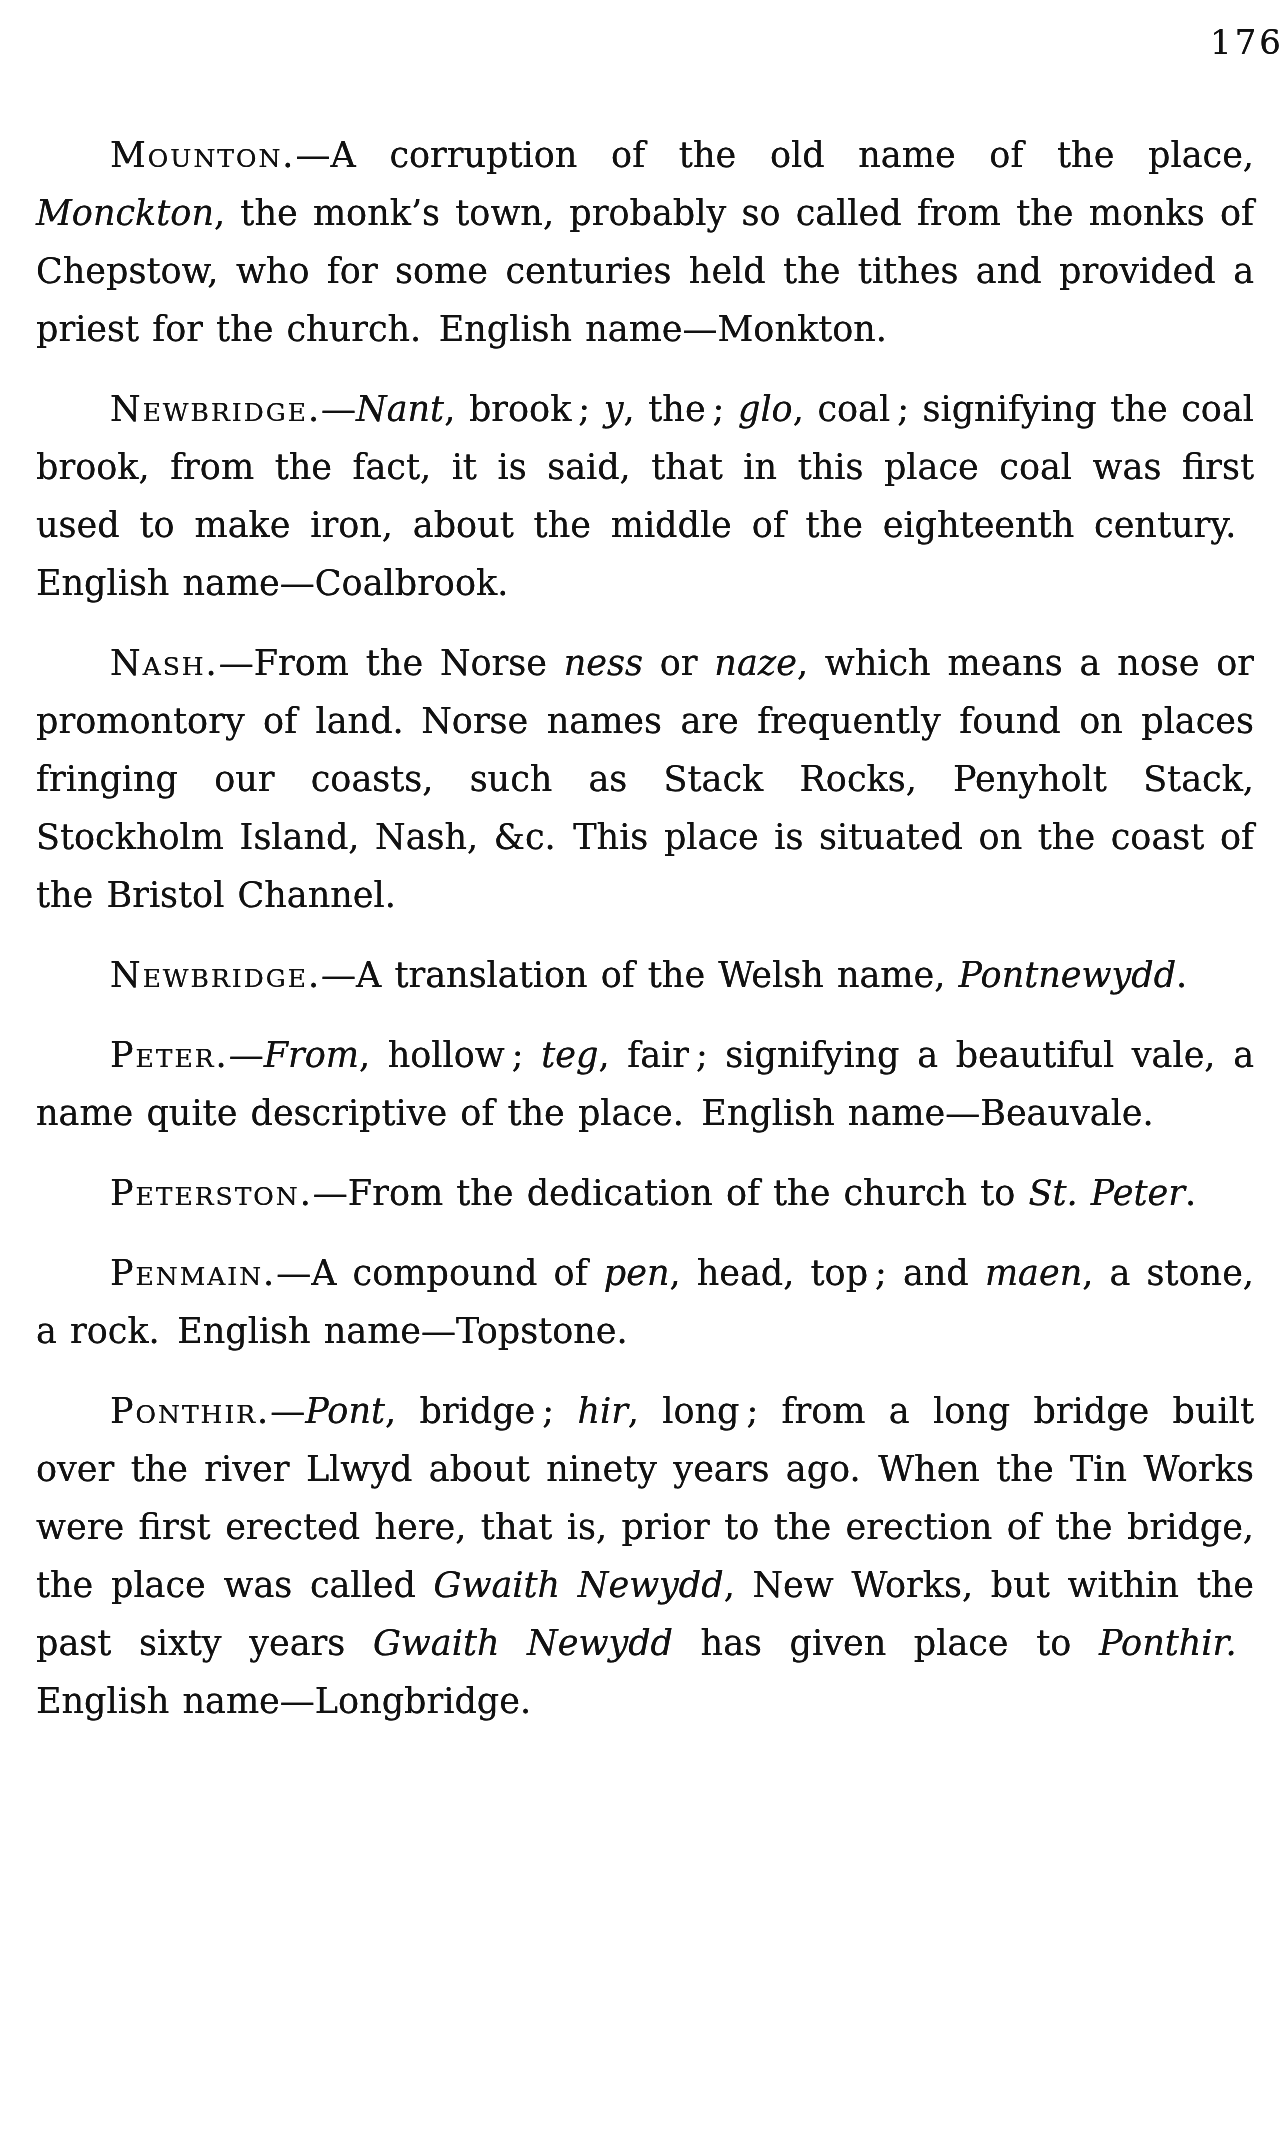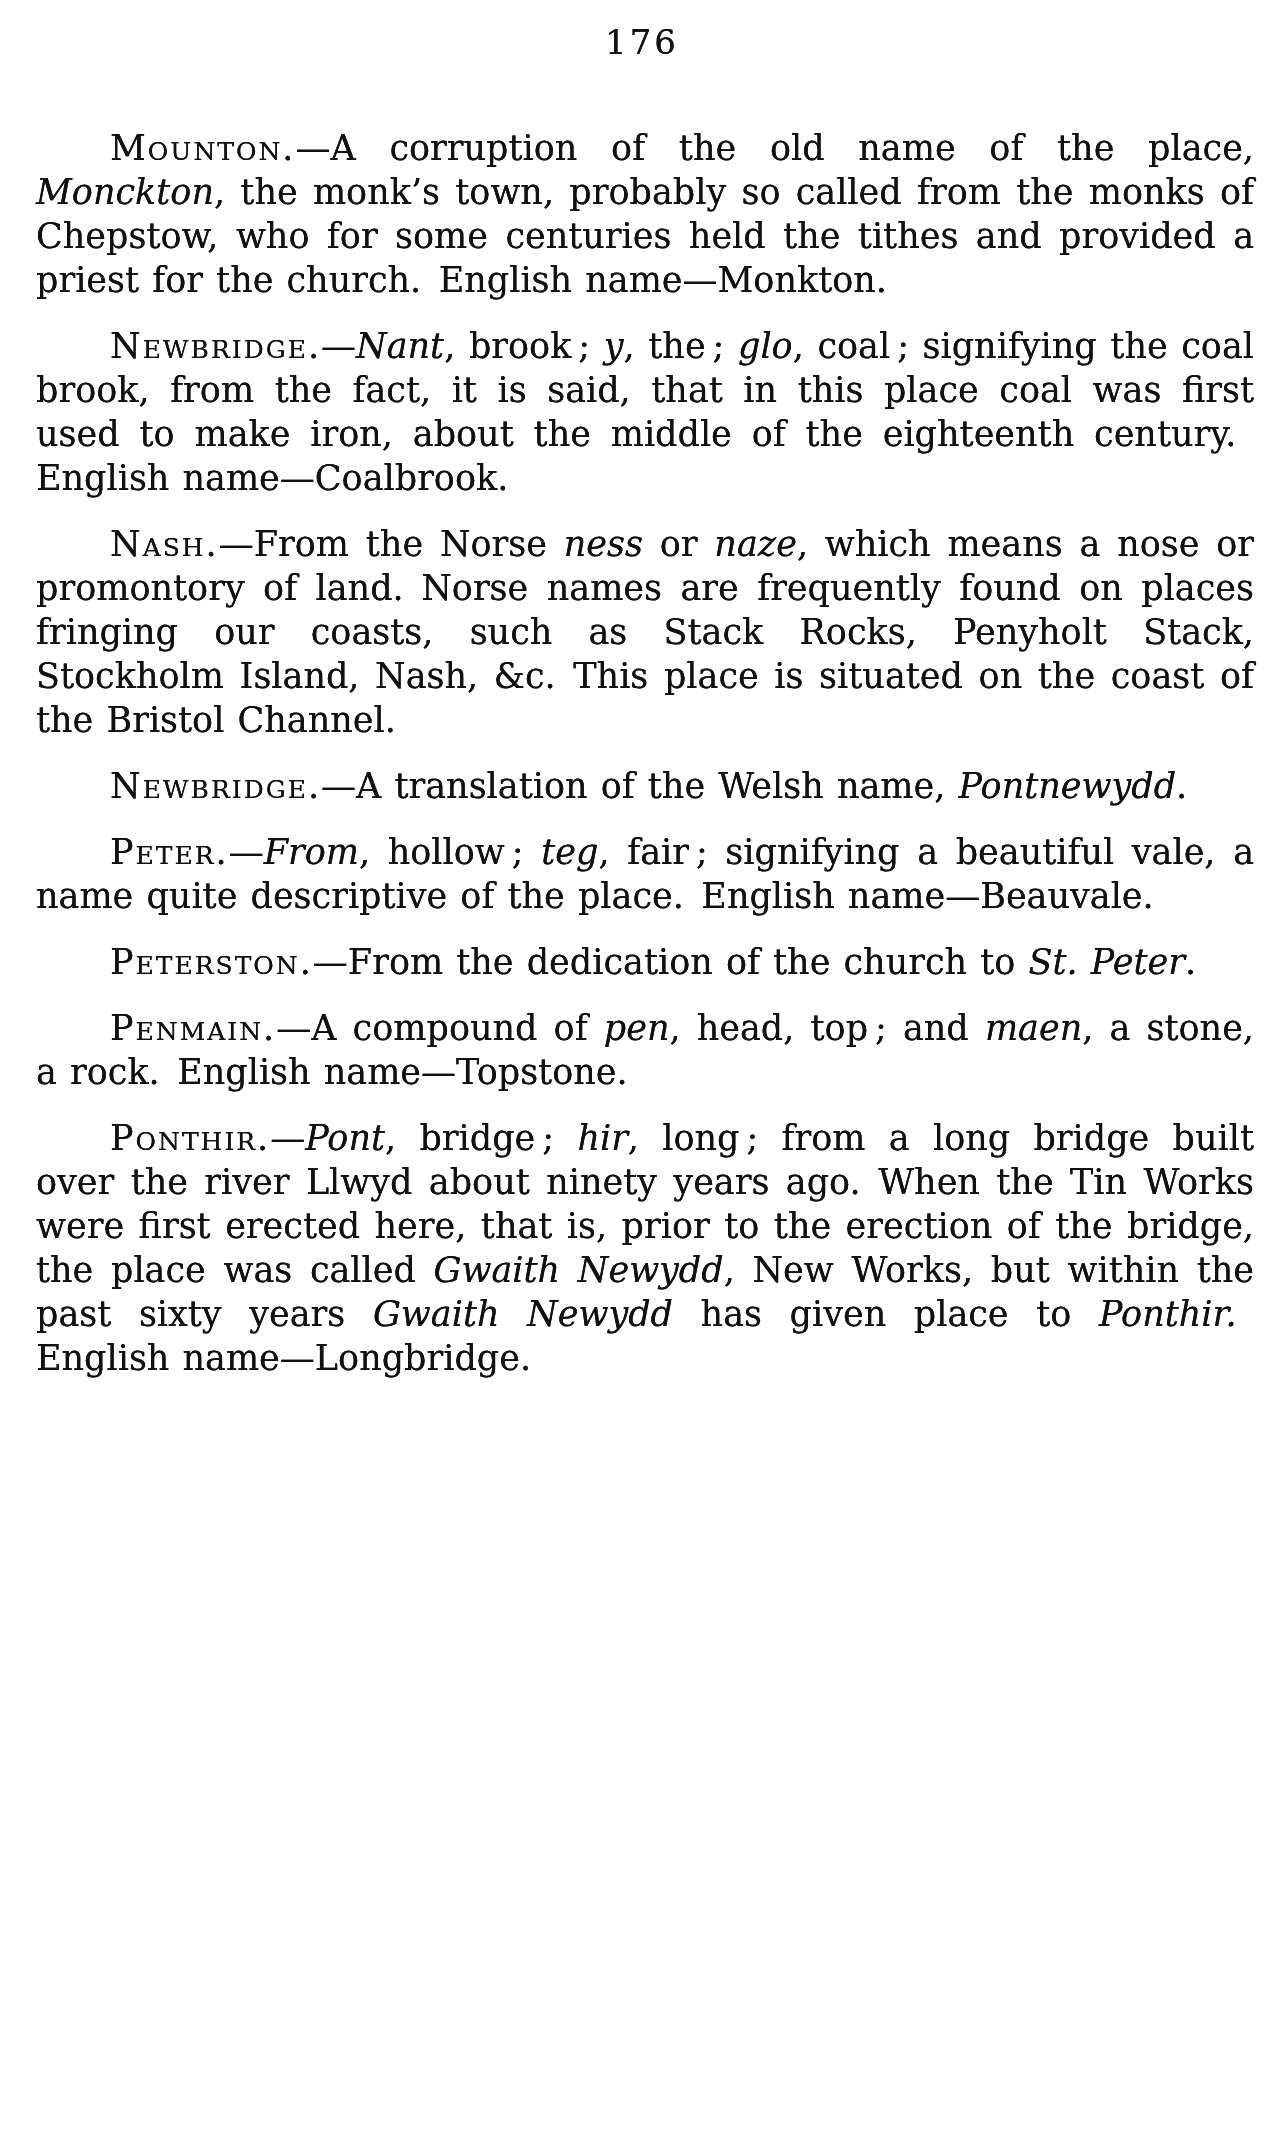--- a/index.html
+++ b/index.html
@@ -14,29 +14,29 @@
   }
   .page {
     font-family: "DejaVu Serif", "Liberation Serif", serif;
     color: #111111;
     width: 100%;
     height: 100%;
     box-sizing: border-box;
     text-shadow: 0 0 0.6px currentColor;
   }
   .page-number {
-    text-align: center;
+    text-align: right;
     font-size: 34px;
     padding-top: 22px;
     letter-spacing: 3px;
   }
   .body-text {
     margin: 42px 30px 0 36px;
     font-size: 35px;
-    line-height: 44px;
+    line-height: 58px;
     text-align: justify;
     word-spacing: 2px;
   }
   .entry {
     margin: 0;
     padding-top: 22px;
     text-indent: 74px;
   }
   .sc {
     font-variant: small-caps;

